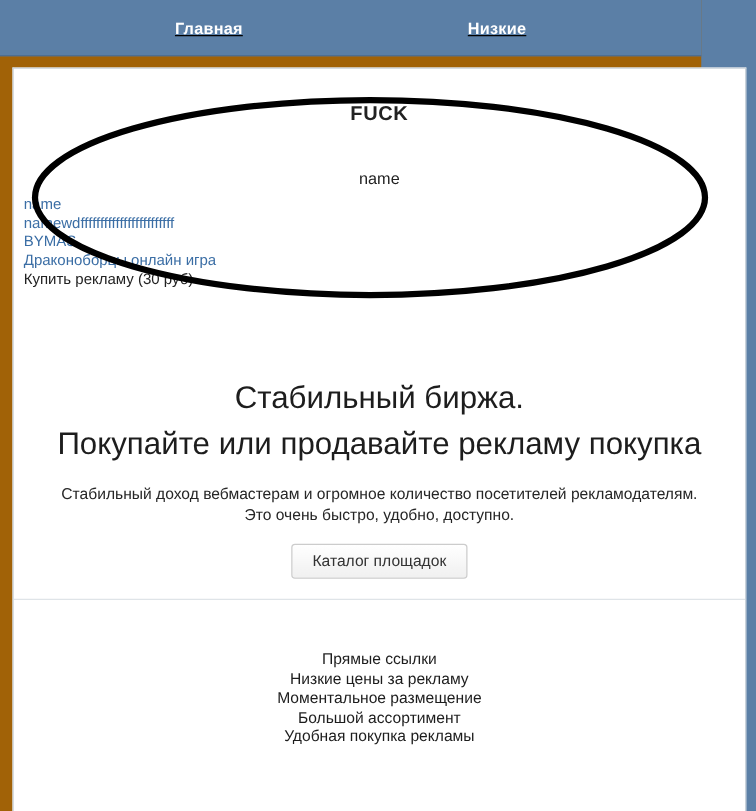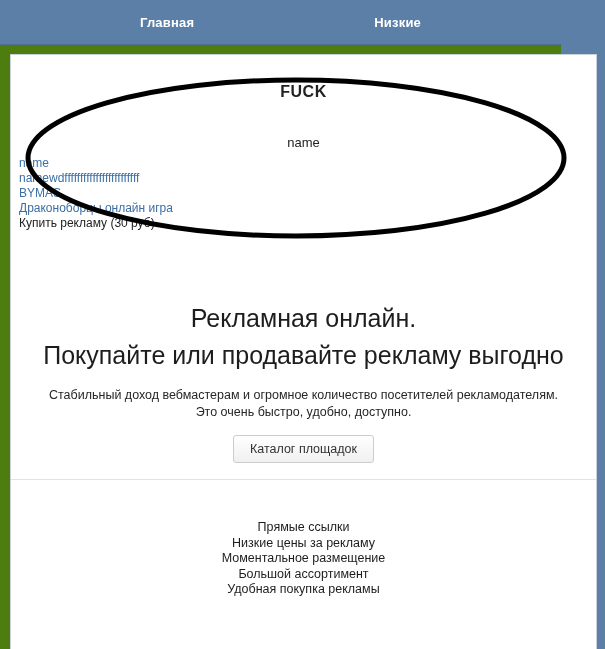--- a/index.html
+++ b/index.html
@@ -10,21 +10,22 @@
     width: 605px;
     height: 649px;
     background: #5b7fa6;
     font-family: "Liberation Sans", sans-serif;
     overflow: hidden;
   }
   .page {
     position: relative;
     width: 561px;
     height: 649px;
-    background: #4d7c0f;
+    background: #a16207;
+    text-decoration: underline;
   }
   
   .navbar {
     height: 44px;
     background: #5b7fa6;
     display: flex;
     align-items: center;
     justify-content: center;
     gap: 180px;
     border-bottom: 1px solid #4d6e92;
@@ -175,22 +176,22 @@
       <div class="links">
         <a>name</a>
         <a>namewdffffffffffffffffffffffff</a>
         <a>BYMAS</a>
         <a>Драконоборцы онлайн игра</a>
         <a class="dark">Купить рекламу (30 руб)</a>
       </div>
     </div>
 
     <div class="hero">
-      <h1>Рекламная онлайн.</h1>
-      <h2>Покупайте или продавайте рекламу выгодно</h2>
+      <h1>Стабильный биржа.</h1>
+      <h2>Покупайте или продавайте рекламу покупка</h2>
       <p>Стабильный доход вебмастерам и огромное количество посетителей рекламодателям.</p>
       <p style="margin-top:0">Это очень быстро, удобно, доступно.</p>
       <div class="btn">Каталог площадок</div>
     </div>
 
     <div class="advert">
       <ul>
         <li>Прямые ссылки</li>
         <li>Низкие цены за рекламу</li>
         <li>Моментальное размещение</li>

